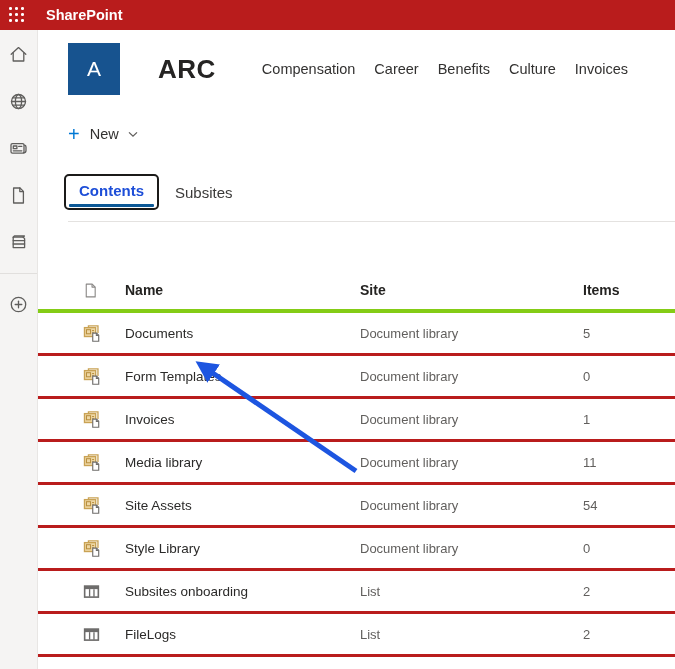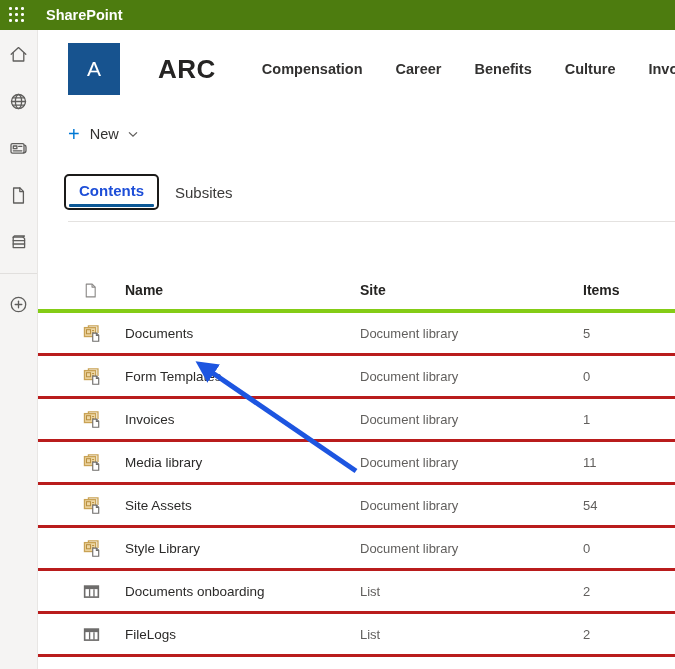--- a/index.html
+++ b/index.html
@@ -5,21 +5,21 @@
   * { margin:0; padding:0; box-sizing:border-box; }
   html,body { width:675px; height:669px; }
   body {
     font-family:"Liberation Sans", sans-serif;
     background:#fff; color:#323130;
     position:relative; overflow:hidden;
   }
 
   
   .topbar {
-    height:30px; background:#4d7c0f;
+    height:30px; background:#b91c1c;
     display:flex; align-items:center; padding-left:9px;
   }
   .waffle {
     width:16px; height:16px; display:grid;
     grid-template-columns:repeat(3,1fr); grid-template-rows:repeat(3,1fr);
     gap:2.6px; cursor:pointer;
   }
   .waffle i { width:2.6px; height:2.6px; background:#fff; border-radius:50%; }
   .suite-title {
     color:#fff; font-weight:bold; font-size:14.5px; margin-left:21px; cursor:pointer;
@@ -39,21 +39,21 @@
   
   .main { margin-left:38px; }
 
   .site-header { display:flex; align-items:center; padding:13px 0 0 30px; }
   .site-logo {
     width:52px; height:52px; background:#17538f; color:#fff;
     display:flex; align-items:center; justify-content:center;
     font-size:21px; cursor:pointer; flex:0 0 auto;
   }
   .site-title { margin-left:38px; font-size:26px; font-weight:bold; color:#252423; letter-spacing:.5px; }
-  .site-nav { display:flex; gap:33px; margin-left:46px; white-space:nowrap; overflow:hidden;font-weight:bold; }
+  .site-nav { display:flex; gap:19px; margin-left:46px; white-space:nowrap; overflow:hidden; }
   .site-nav span { font-size:14.5px; color:#323130; cursor:pointer; }
 
   .command-bar { margin:27px 0 0 30px; }
   .new-btn {
     display:inline-flex; align-items:center; background:none; border:none;
     font-family:inherit; font-size:14.5px; color:#323130; cursor:pointer; padding:4px 6px 4px 0;
   }
   .new-btn .plus { color:#0078d4; font-size:20px; font-weight:400; line-height:14px; margin-right:10px; }
   .new-btn .chev { margin-left:9px; display:inline-flex; }
   .new-btn .chev svg { stroke:#605e5c; fill:none; stroke-width:1.3; }
@@ -295,21 +295,21 @@
         </div>
         <div class="trow tdata">
           <span class="iconcell">
             <svg width="19" height="19" viewBox="0 0 20 20">
               <rect x="2.8" y="4.3" width="14.4" height="11.6" fill="none" stroke="#6d6c6b" stroke-width="1.7"></rect>
               <rect x="2.8" y="4.3" width="14.4" height="3.2" fill="#6d6c6b"></rect>
               <line x1="8" y1="7.5" x2="8" y2="15.4" stroke="#6d6c6b" stroke-width="1.4"></line>
               <line x1="12.6" y1="7.5" x2="12.6" y2="15.4" stroke="#6d6c6b" stroke-width="1.4"></line>
             </svg>
           </span>
-          <span class="name">Documents onboarding</span>
+          <span class="name">Subsites onboarding</span>
           <span class="type">List</span>
           <span class="items">2</span>
         </div>
         <div class="trow tdata">
           <span class="iconcell">
             <svg width="19" height="19" viewBox="0 0 20 20">
               <rect x="2.8" y="4.3" width="14.4" height="11.6" fill="none" stroke="#6d6c6b" stroke-width="1.7"></rect>
               <rect x="2.8" y="4.3" width="14.4" height="3.2" fill="#6d6c6b"></rect>
               <line x1="8" y1="7.5" x2="8" y2="15.4" stroke="#6d6c6b" stroke-width="1.4"></line>
               <line x1="12.6" y1="7.5" x2="12.6" y2="15.4" stroke="#6d6c6b" stroke-width="1.4"></line>

